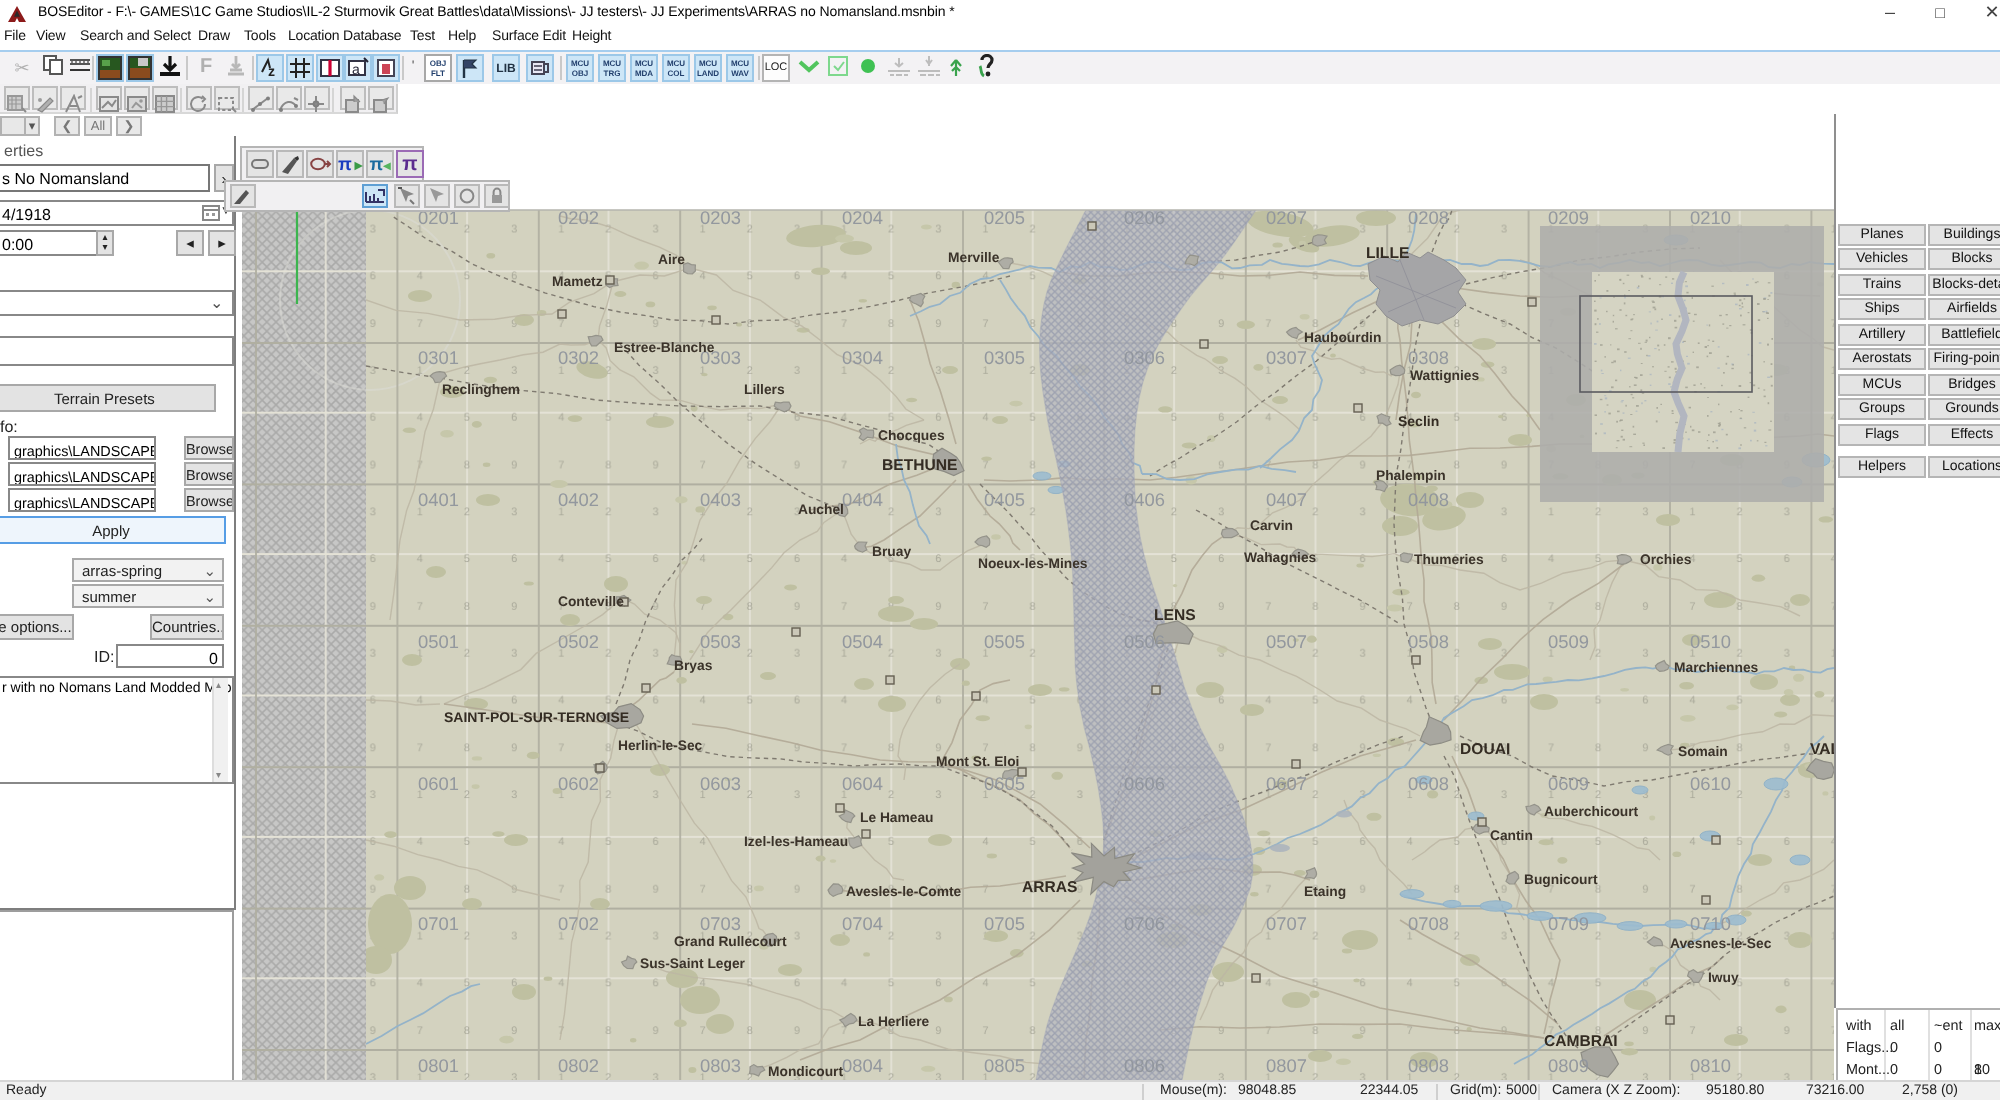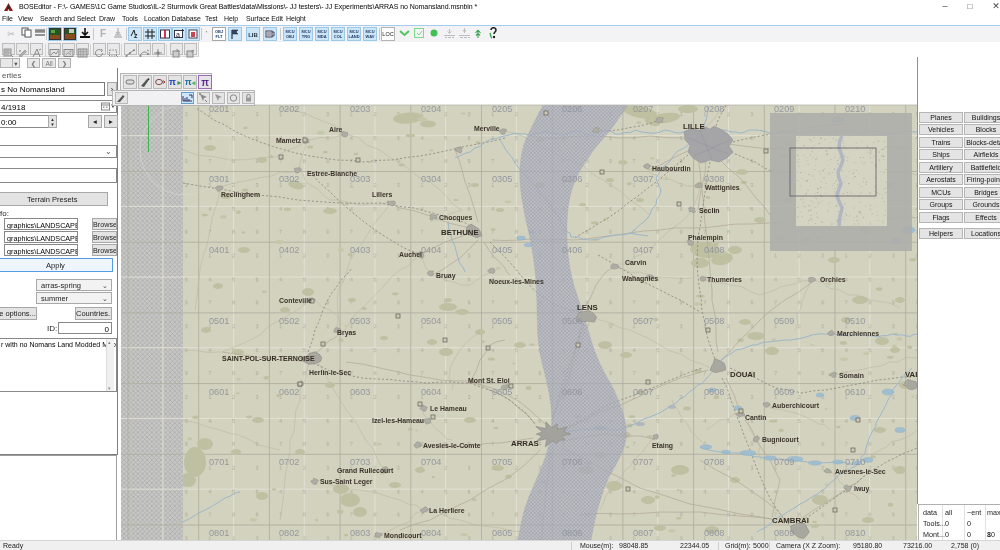--- a/index.html
+++ b/index.html
@@ -1269,25 +1269,25 @@
 <div class="abs rbtn" style="left:964px;top:199.2px;width:44px">Grounds</div>
 <div class="abs rbtn" style="left:919px;top:211.7px;width:44px">Flags</div>
 <div class="abs rbtn" style="left:964px;top:211.7px;width:44px">Effects</div>
 <div class="abs rbtn" style="left:919px;top:228px;width:44px">Helpers</div>
 <div class="abs rbtn" style="left:964px;top:228px;width:44px">Locations</div>
 
 <div class="abs" id="stats">
  <div style="left:23px;top:0;width:1px;height:36px;background:#e0e0e0"></div>
  <div style="left:45px;top:0;width:1px;height:36px;background:#e0e0e0"></div>
  <div style="left:66px;top:0;width:1px;height:36px;background:#e0e0e0"></div>
- <div style="left:4px;top:3px">data</div>
+ <div style="left:4px;top:3px">with</div>
       <div style="left:26px;top:3px">all</div>
  <div style="left:48px;top:3px">~ent</div>
       <div style="left:68px;top:3px">max</div>
- <div style="left:4px;top:14px">Tools...</div>
+ <div style="left:4px;top:14px">Flags...</div>
       <div style="left:26px;top:14px">0</div>
  <div style="left:48px;top:14px">0</div>
       <div style="left:68px;top:25px">10</div>
  <div style="left:4px;top:25px">Mont...</div>
       <div style="left:26px;top:25px">0</div>
  <div style="left:48px;top:25px">0</div>
       <div style="left:68px;top:25px">8</div>
 </div>
 
 <div class="abs" id="status">

